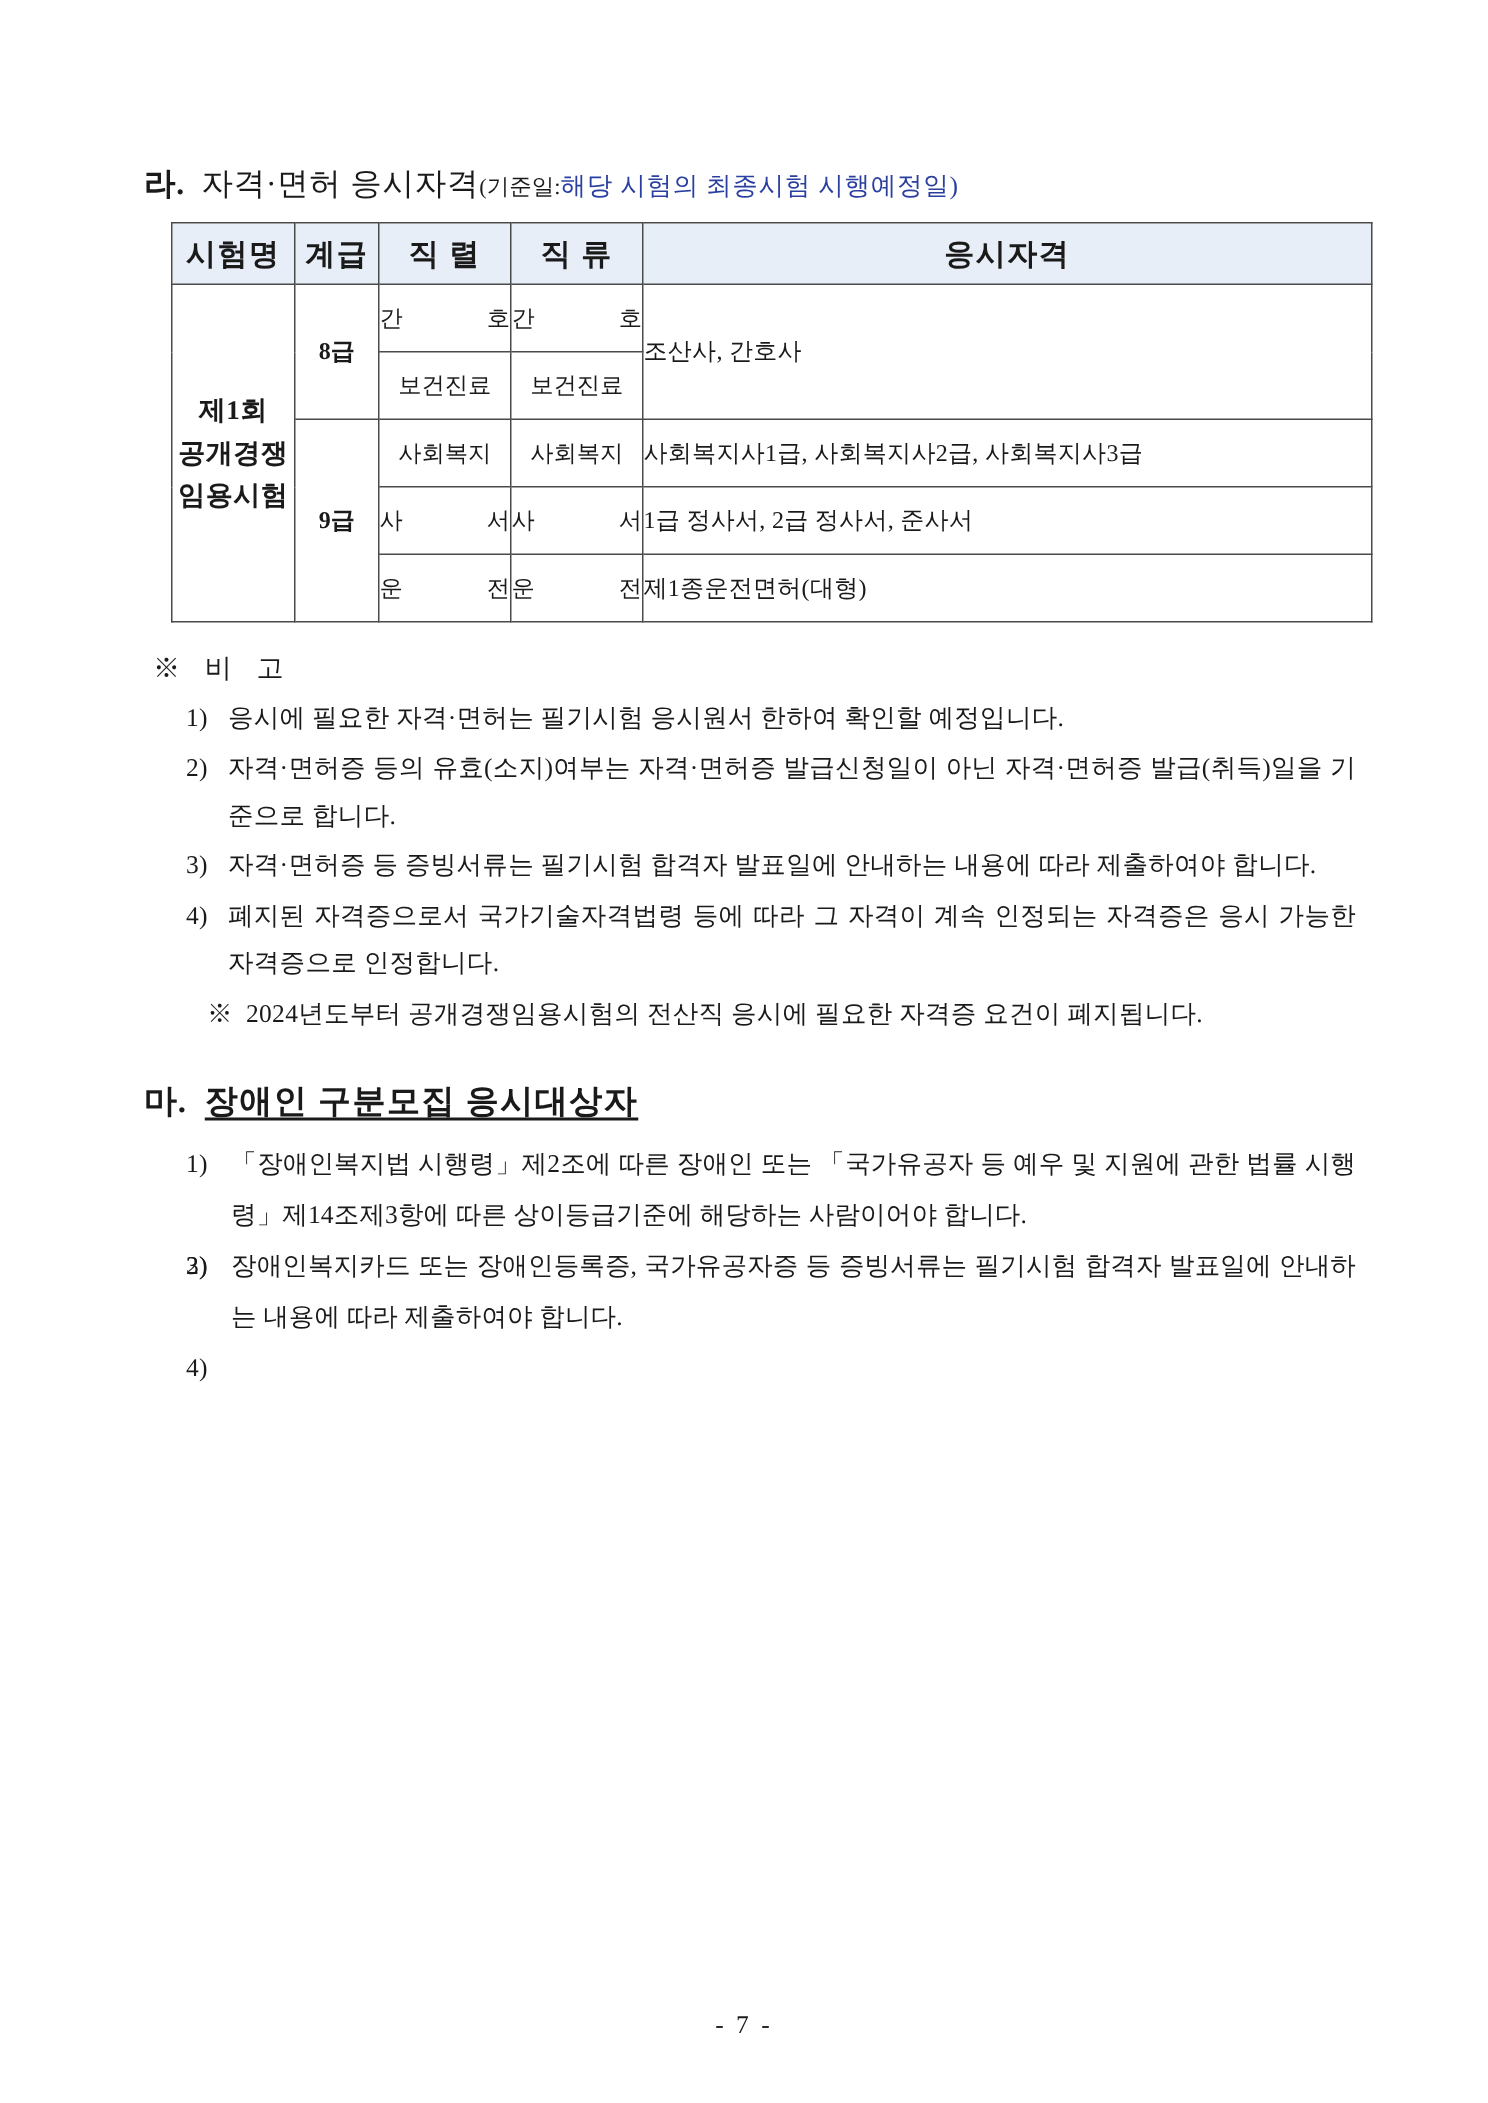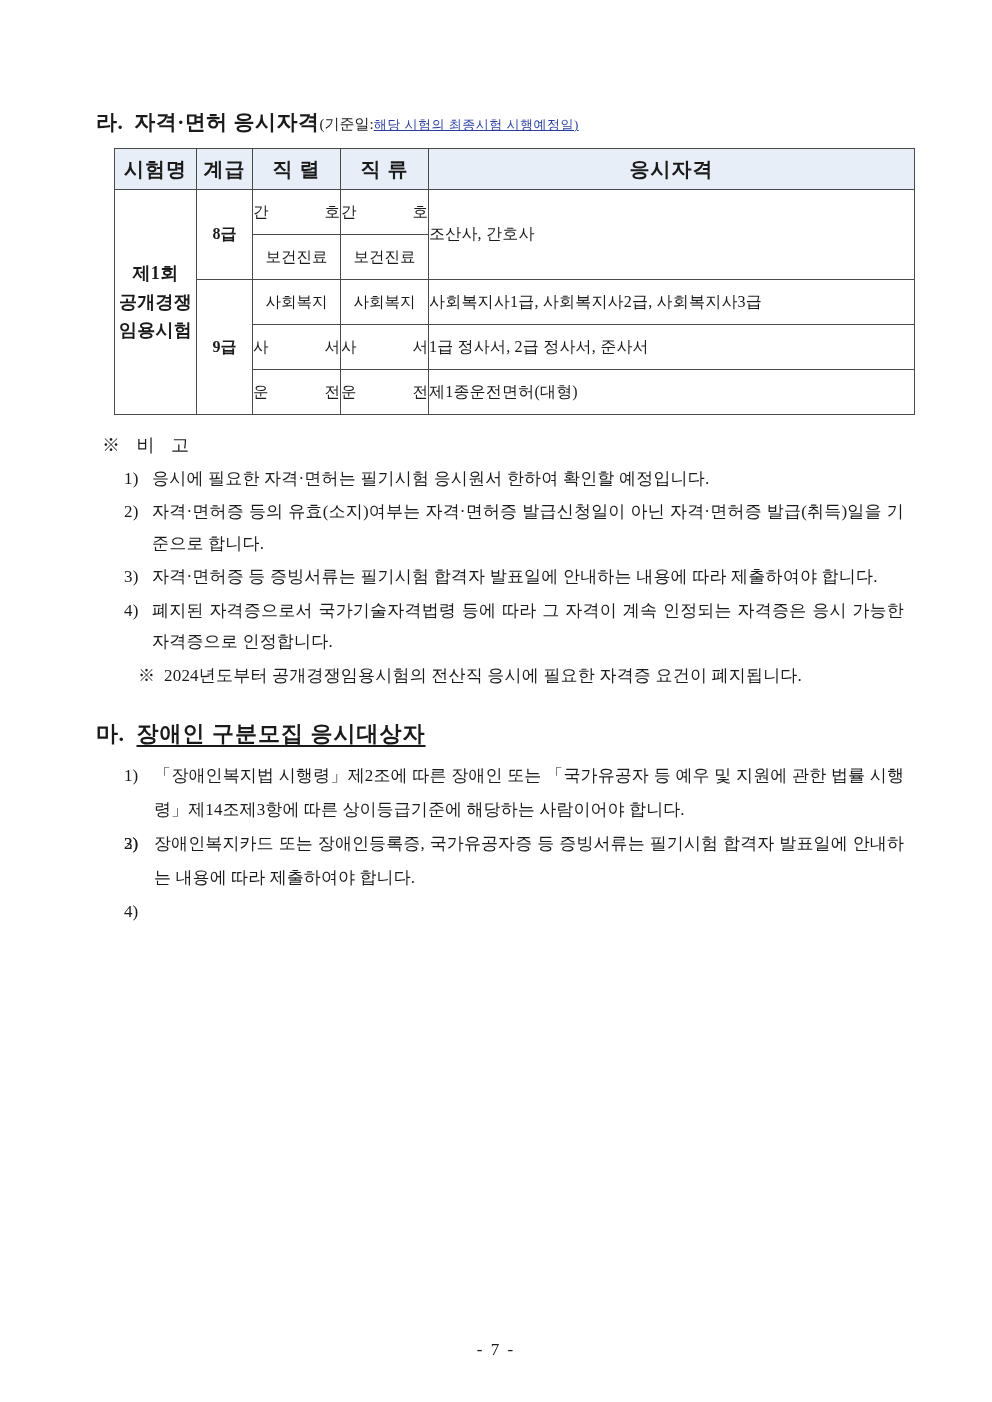--- a/index.html
+++ b/index.html
@@ -31,32 +31,31 @@
     white-space: nowrap;
   }
   .sec-heading .label {
     font-size: 21px;
     font-weight: bold;
     letter-spacing: 0.5px;
     margin-right: 11px;
   }
   .sec-heading .title {
     font-size: 21px;
-    font-weight: bold;
+    font-weight: normal;
     letter-spacing: 0.5px;
   }
   .sec-heading .note {
     font-size: 15px;
     font-weight: normal;
     letter-spacing: 0;
   }
   .sec-heading .note-link {
-    font-size: 13px;
+    font-size: 17px;
     color: #2a3fa0;
-    text-decoration: underline;
     letter-spacing: 0.5px;
   }
 
   
   table.qual {
     border-collapse: collapse;
     width: 800px;
     margin-left: 18px;
     table-layout: fixed;
     font-size: 15.5px;

